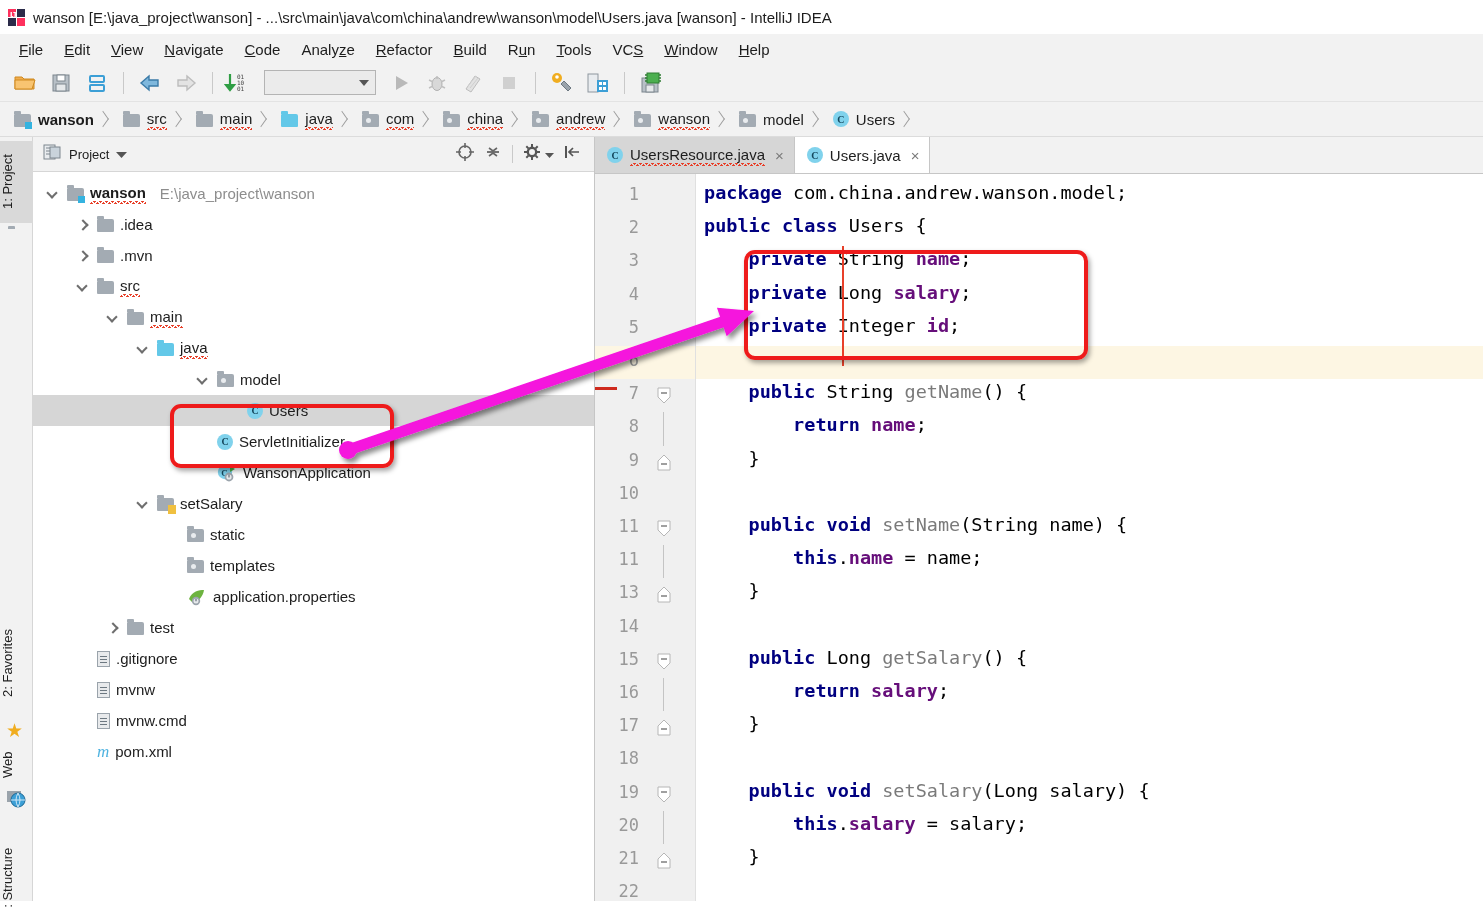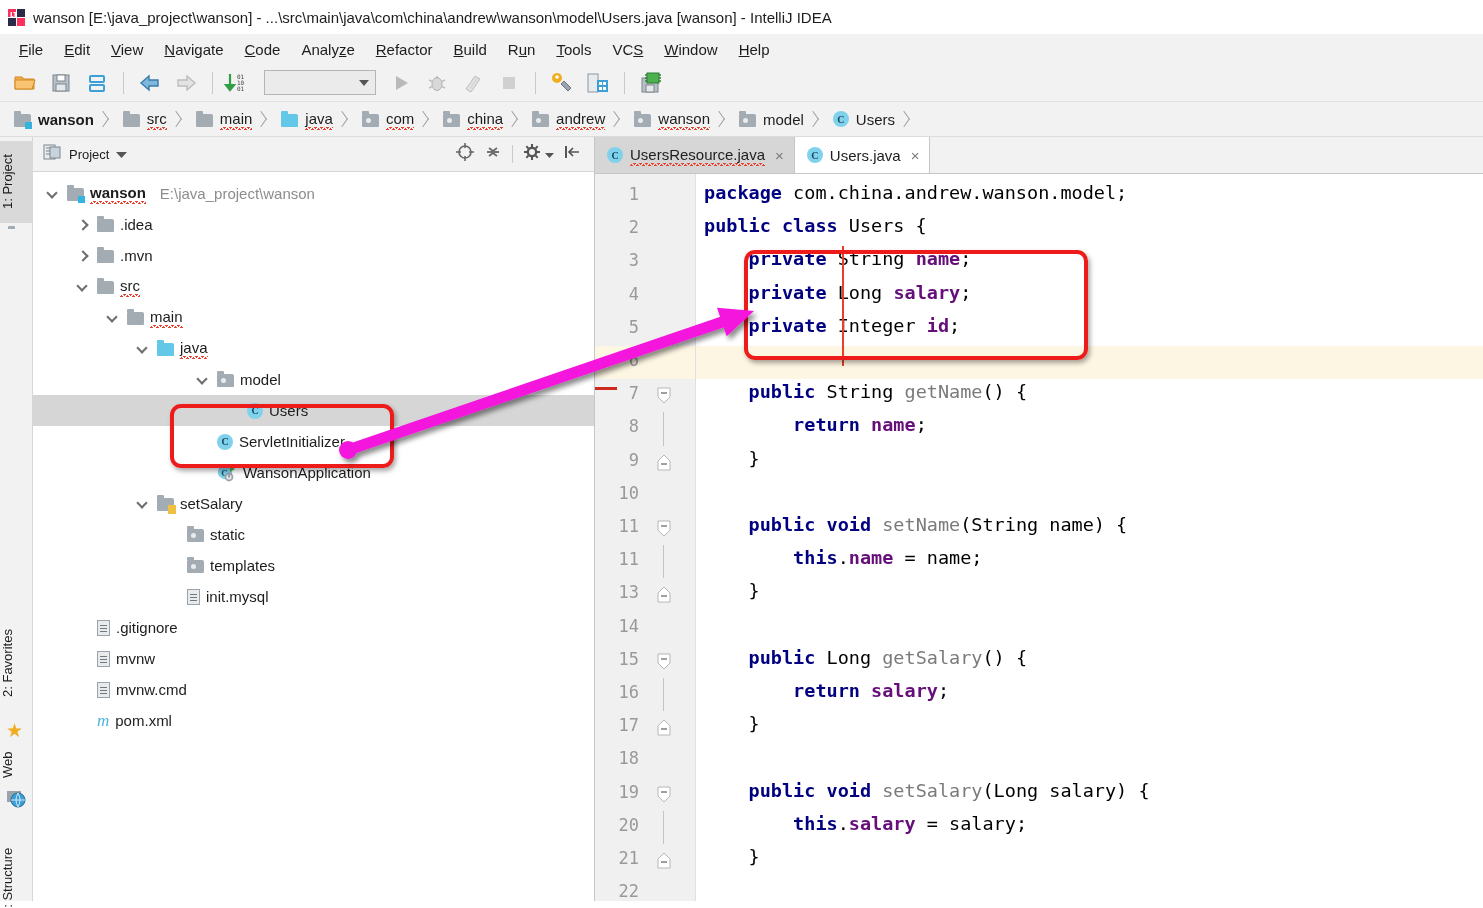--- a/index.html
+++ b/index.html
@@ -531,22 +531,35 @@
           </div>
           <div class="trow">
             <span class="indent" style="width: 120px;"></span>
             <span style="width: 12px; display: inline-block;"></span>
             <span class="folder pkg" style="display: inline-flex; align-items: center; flex: 0 0 auto; margin-top: 2px; margin-left: 2px;"></span>
             <span class="lbl">templates</span>
           </div>
           <div class="trow">
             <span class="indent" style="width: 120px;"></span>
             <span style="width: 12px; display: inline-block;"></span>
-            <span class="ficon" style="display: inline-flex; align-items: center; flex: 0 0 auto; margin-left: 2px;"></span>
-            <span class="lbl">init.mysql</span>
+            <span style="display: inline-flex; align-items: center; flex: 0 0 auto; margin-left: 2px;">
+              <svg width="20" height="18" viewBox="0 0 20 18">
+                <path d="M2 11c3-8 10-9 15-9-1 7-6 12-12 12z" fill="#6db33f"></path>
+                <circle cx="9" cy="13" r="4.2" fill="#9aa3ab"></circle>
+                <circle cx="9" cy="13" r="2.5" fill="#e6e9eb"></circle>
+                <path d="M9 10.8v2.4" stroke="#6d7881" stroke-width="1.3"></path>
+              </svg>
+            </span>
+            <span class="lbl">application.properties</span>
+          </div>
+          <div class="trow">
+            <span class="indent" style="width: 60px;"></span>
+            <span class="twisty"></span>
+            <span class="folder" style="display: inline-flex; align-items: center; flex: 0 0 auto; margin-top: 2px; margin-left: 2px;"></span>
+            <span class="lbl">test</span>
           </div>
           <div class="trow">
             <span class="indent" style="width: 30px;"></span>
             <span style="width: 12px; display: inline-block;"></span>
             <span class="ficon" style="display: inline-flex; align-items: center; flex: 0 0 auto; margin-left: 2px;"></span>
             <span class="lbl">.gitignore</span>
           </div>
           <div class="trow">
             <span class="indent" style="width: 30px;"></span>
             <span style="width: 12px; display: inline-block;"></span>

